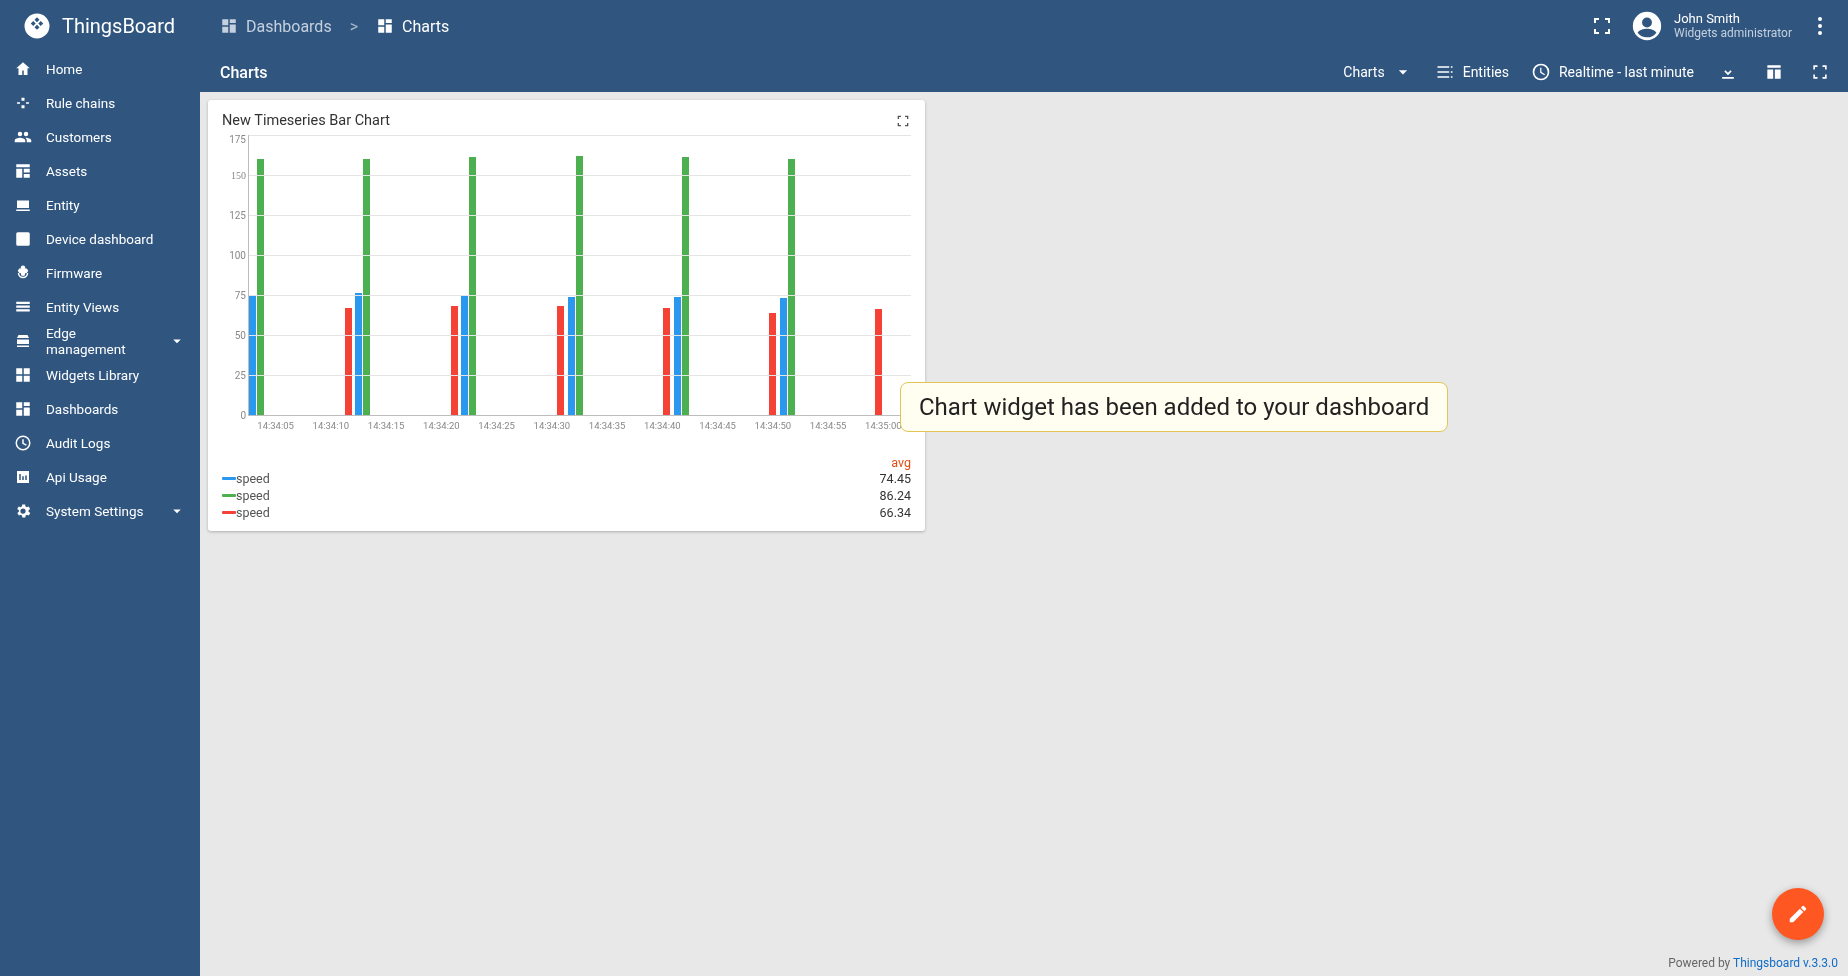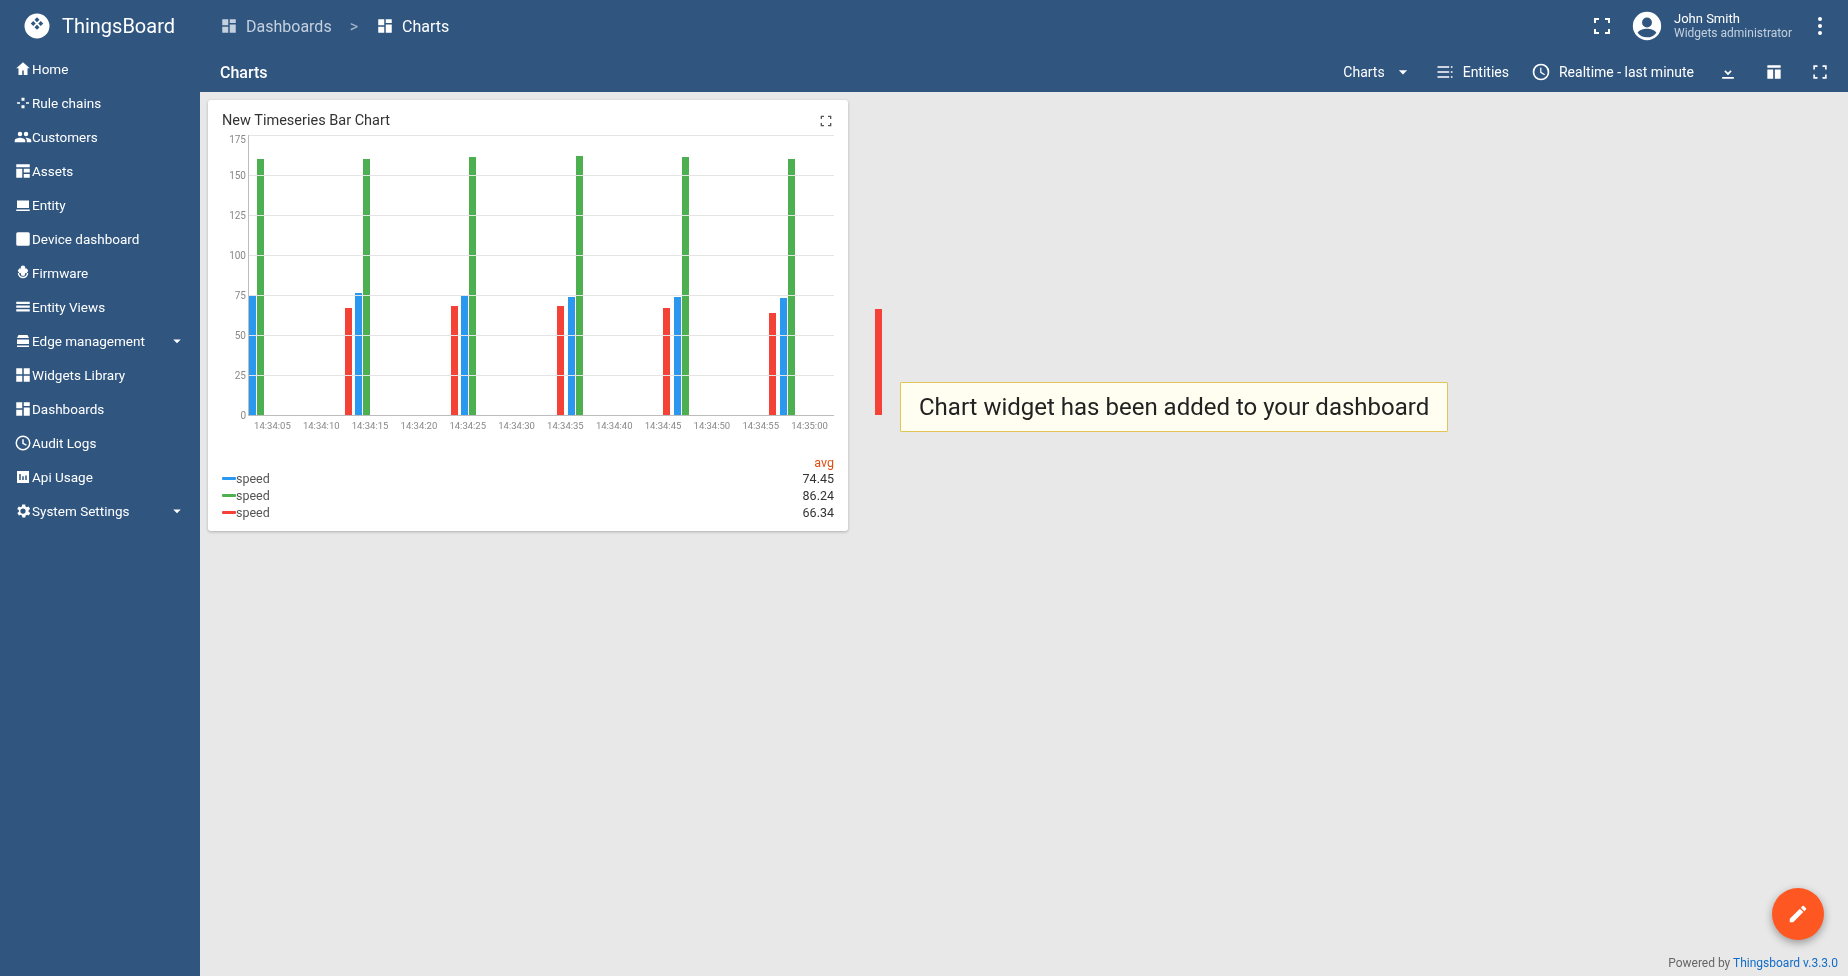--- a/index.html
+++ b/index.html
@@ -29,33 +29,33 @@
   .ico-btn{width:24px;height:24px;display:flex;align-items:center;justify-content:center;cursor:pointer;fill:#fff;}
   .user{display:flex;align-items:center;gap:10px;}
   .user svg{width:34px;height:34px;fill:#fff;}
   .user-meta{display:flex;flex-direction:column;line-height:1.15;}
   .user-name{font-size:13px;}
   .user-role{font-size:12px;color:var(--tb-text-muted);}
   
   .shell{flex:1;display:flex;min-height:0;}
   
   .sidebar{width:200px;background:var(--tb-blue);color:#fff;flex:none;overflow-y:auto;}
-  .nav-item{display:flex;align-items:center;gap:0;height:34px;padding:0 14px;font-size:13.5px;cursor:pointer;}
+  .nav-item{display:flex;align-items:center;gap:14px;height:34px;padding:0 14px;font-size:13.5px;cursor:pointer;}
   .nav-item svg{width:18px;height:18px;fill:#fff;flex:none;}
   .nav-item .chev{margin-left:auto;}
   
   .main{flex:1;display:flex;flex-direction:column;min-width:0;position:relative;}
   .toolbar{height:40px;background:var(--tb-blue);color:#fff;display:flex;align-items:center;padding:0 16px 0 20px;gap:22px;}
   .toolbar .title{font-size:16px;font-weight:500;}
   .toolbar-right{margin-left:auto;display:flex;align-items:center;gap:22px;}
   .toolbar-right .tb-btn{display:flex;align-items:center;gap:8px;cursor:pointer;font-size:14px;}
   .toolbar-right svg{width:20px;height:20px;fill:#fff;}
   .canvas{flex:1;position:relative;overflow:auto;padding:8px 0 0 8px;}
   
-  .widget{width:640px;background:var(--card-bg);border-radius:3px;box-shadow:0 1px 3px rgba(0,0,0,.25);padding:12px 14px 10px;box-sizing:border-box;}
+  .widget{width:717px;background:var(--card-bg);border-radius:3px;box-shadow:0 1px 3px rgba(0,0,0,.25);padding:12px 14px 10px;box-sizing:border-box;}
   .widget-header{display:flex;align-items:center;margin-bottom:6px;}
   .widget-title{font-size:14.5px;color:#333;}
   .widget-header .spacer{flex:1;}
   .widget-header svg{width:16px;height:16px;fill:#555;cursor:pointer;}
   
   .chart-wrap{display:flex;}
   .yaxis{width:26px;position:relative;height:280px;font-size:10px;color:#888;}
   .yaxis span{position:absolute;right:2px;transform:translateY(-50%);}
   .plot{flex:1;height:280px;position:relative;border:1px solid var(--axis);border-top:none;border-right:none;}
   .gridline{position:absolute;left:0;right:0;border-top:1px solid var(--grid);}
@@ -64,21 +64,21 @@
   .xaxis{display:flex;margin-left:26px;font-size:9.5px;color:#888;padding-top:4px;}
   .xaxis span{flex:1;text-align:center;}
   
   .legend{margin-top:24px;font-size:12.5px;color:#555;}
   .legend-head{display:flex;color:#e24c12;}
   .legend-head .lh-avg{margin-left:auto;}
   .legend-row{display:flex;align-items:center;gap:0;padding:1px 0;}
   .swatch{width:14px;height:3px;border-radius:1px;}
   .legend-row .val{margin-left:auto;color:#333;}
   
-  .callout{position:absolute;left:700px;top:290px;background:#fffef0;border:1px solid #e3c557;border-radius:1px;padding:10px 18px;font-size:24px;color:#222;}
+  .callout{position:absolute;left:700px;top:290px;background:#fffef0;border:1px solid #e3c557;border-radius:8px;padding:10px 18px;font-size:24px;color:#222;}
   
   .fab{position:absolute;right:24px;bottom:36px;width:52px;height:52px;border-radius:50%;background:var(--fab);display:flex;align-items:center;justify-content:center;box-shadow:0 3px 8px rgba(0,0,0,.35);cursor:pointer;}
   .fab svg{width:22px;height:22px;fill:#fff;}
   
   .footer{position:absolute;right:10px;bottom:6px;font-size:12px;color:#666;}
   .footer a{color:var(--link);text-decoration:none;}
 </style>
 </head>
 <body>
 
@@ -275,21 +275,21 @@
         </div>
 
         <div class="chart-wrap">
           <div class="yaxis" id="yaxis">
               <span style="top: 280px;">0</span>
               <span style="top: 240px;">25</span>
               <span style="top: 200px;">50</span>
               <span style="top: 160px;">75</span>
               <span style="top: 120px;">100</span>
               <span style="top: 80px;">125</span>
-              <span style="top: 40px;">150</span>
+              <span style="top: 40px; font-family: Liberation Serif, serif;">150</span>
               <span style="top: 4px;">175</span>
             </div>
           <div class="plot" id="plot">
             <div class="bars" id="bars">
                 <div class="bar" style="height: 120px; background: rgb(43, 152, 240); left: 0px;"></div>
                 <div class="bar" style="height: 121.6px; background: rgb(43, 152, 240); left: 106.182px;"></div>
                 <div class="bar" style="height: 120px; background: rgb(43, 152, 240); left: 212.364px;"></div>
                 <div class="bar" style="height: 118.4px; background: rgb(43, 152, 240); left: 318.545px;"></div>
                 <div class="bar" style="height: 118.4px; background: rgb(43, 152, 240); left: 424.727px;"></div>
                 <div class="bar" style="height: 116.8px; background: rgb(43, 152, 240); left: 530.909px;"></div>

